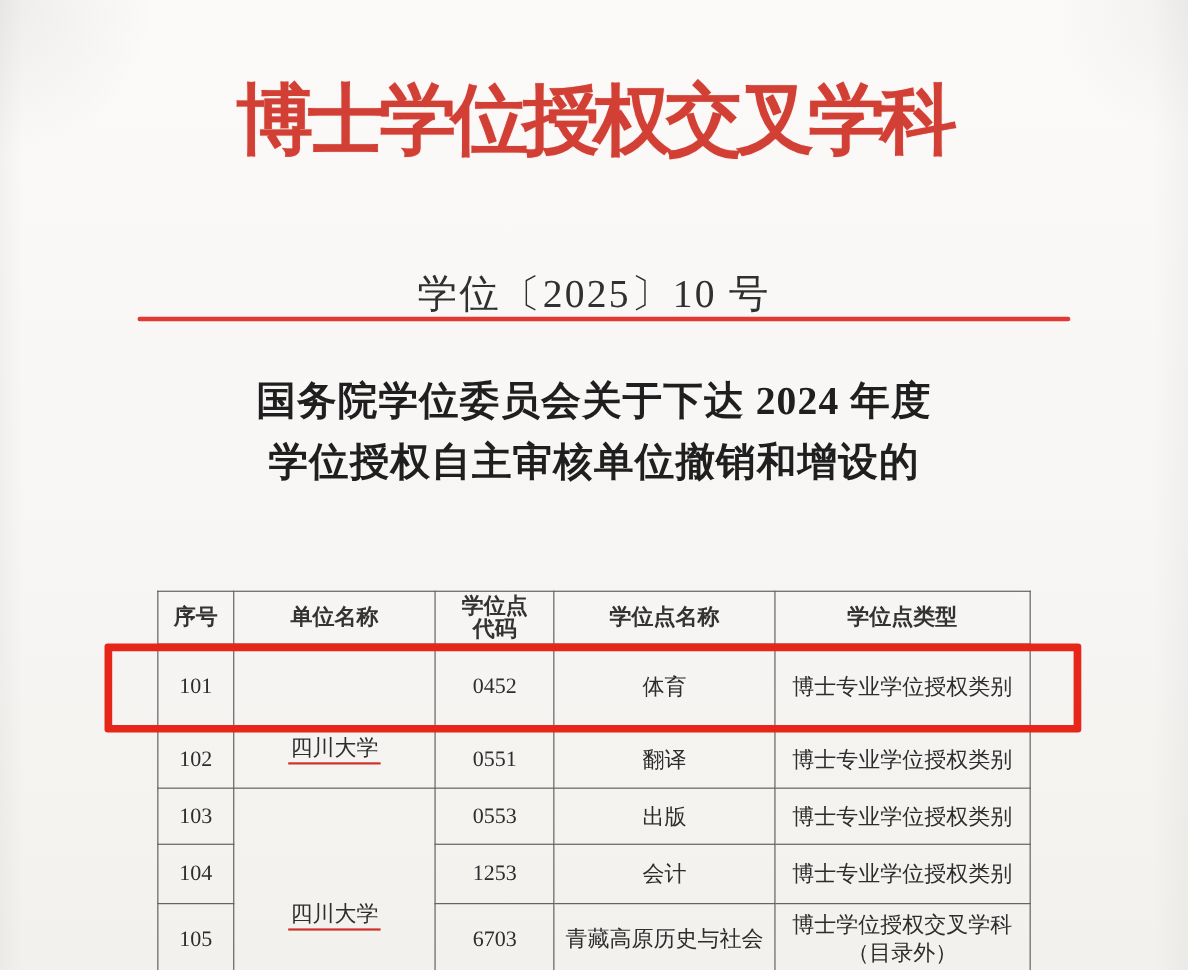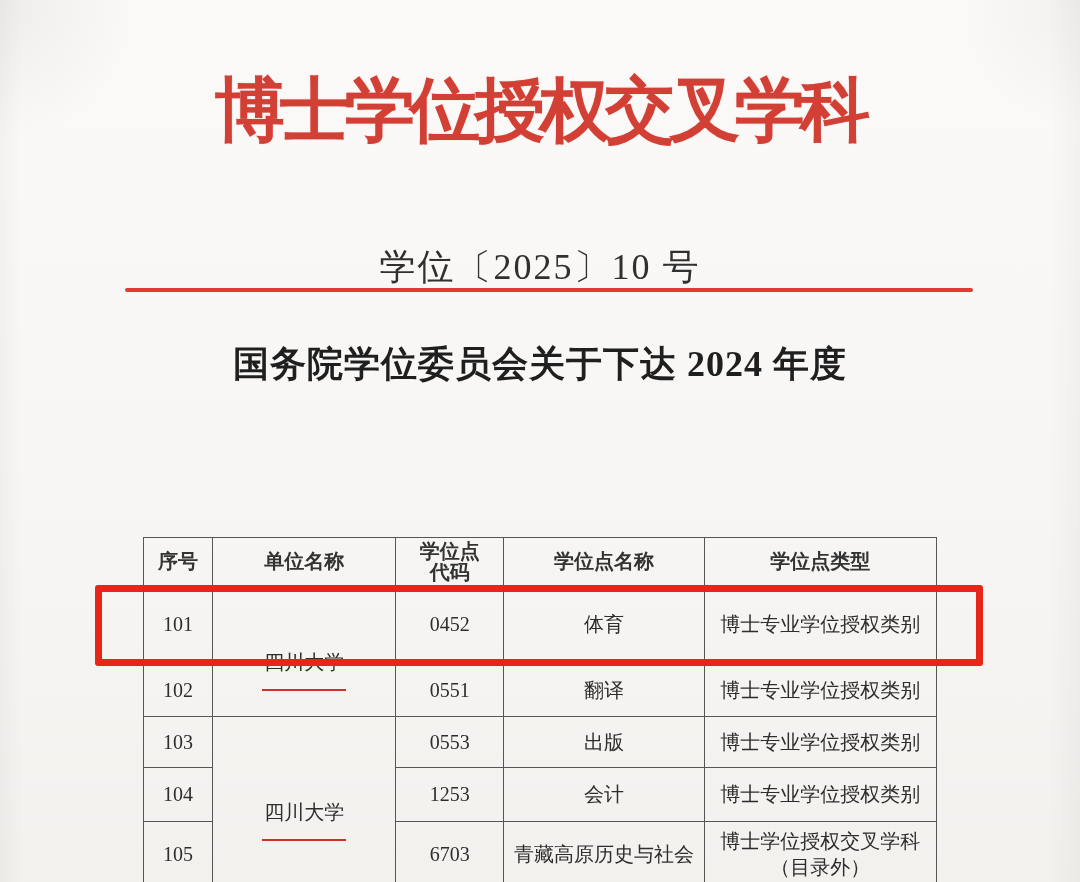--- a/index.html
+++ b/index.html
@@ -50,23 +50,23 @@
   }
   table.degree th{font-weight:bold;line-height:21px;color:#333;}
   tr.hrow{height:48px;}
   tr.r101{height:78px;}
   tr.r102{height:53px;}
   tr.r103{height:51px;}
   tr.r104{height:54px;}
   tr.r105{height:65px;line-height:26px;}
   tr.rpartial{height:12px;}
   .unit-span{
-    position:relative;top:7px;
+    position:relative;top:18px;
     display:inline-block;
-    padding:0 2px 13px 2px;
+    padding:0 2px 0 2px;
     border-bottom:2px solid #cf3129;
   }
   .highlight-box{
     position:absolute;left:95px;top:585px;width:888px;height:81px;
     box-sizing:border-box;
     border:7px solid #e7261a;
     border-radius:3px;
     pointer-events:none;
   }
 </style>
@@ -76,20 +76,21 @@
 <div class="page">
 
   <h1 class="org-title">博士学位授权交叉学科</h1>
 
   <div class="doc-number">学位〔2025〕10 号</div>
 
   <div class="red-rule"></div>
 
   <div class="notice-title">
     <div>国务院学位委员会关于下达 2024 年度</div>
+    <div>学位授权自主审核单位撤销和增设的</div>
   </div>
 
   <table class="degree">
     <colgroup>
       <col style="width:69px">
       <col style="width:183px">
       <col style="width:108px">
       <col style="width:200px">
       <col style="width:232px">
     </colgroup>

